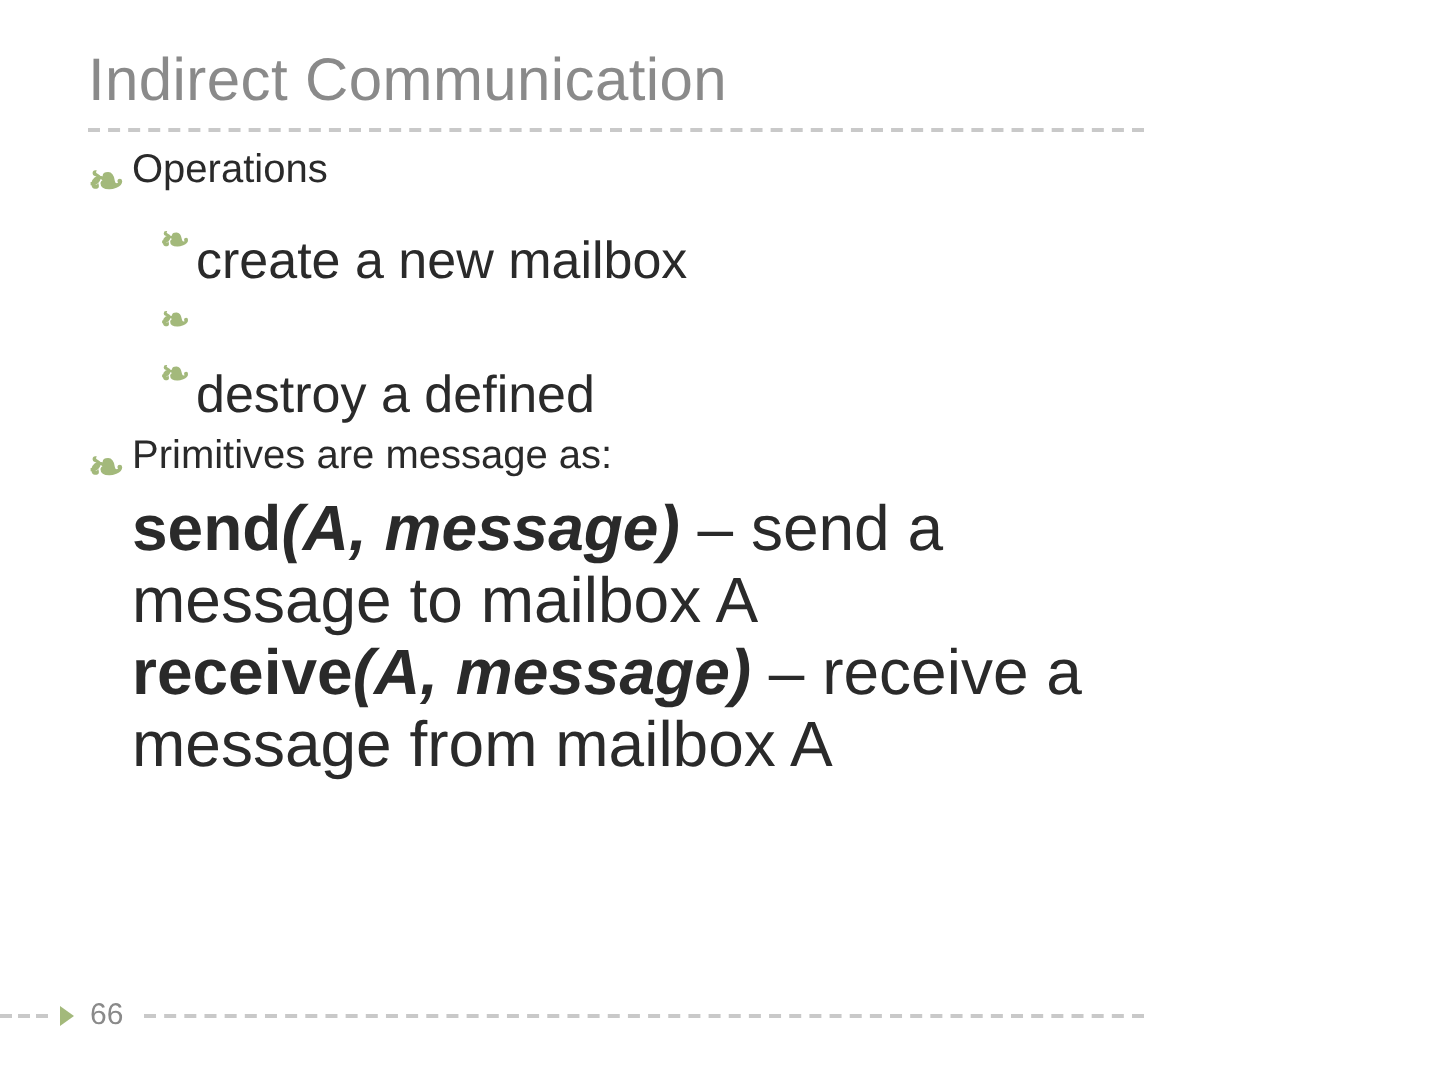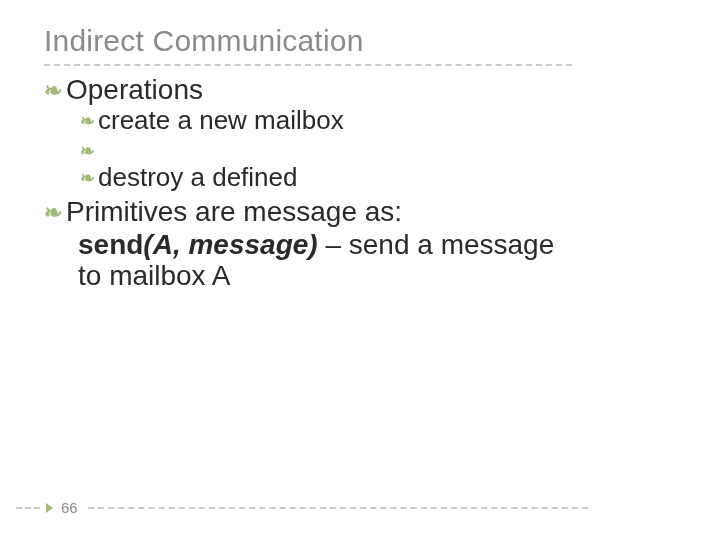--- a/index.html
+++ b/index.html
@@ -49,39 +49,40 @@
     font-size: 22px;
     line-height: 1.25;
     margin-top: 3px;
   }
   .b-icon.small {
     font-size: 18px;
     width: 18px;
     margin-top: 4px;
   }
   .lvl1 > .b-text {
-    font-size: 28px;
+    font-size: 20px;
   }
   .lvl2 {
     margin-left: 36px;
     font-size: 26px;
   }
   .lvl2 .b-text {
     font-size: 26px;
+    margin-top: 11px;
   }
   .prim-block {
-    margin-left: 34px;
-    font-size: 28px;
+    margin-left: 22px;
+    font-size: 32px;
     line-height: 1.12;
   }
   .bold { font-weight: 700; }
   .ital { font-style: italic; }
   .footer {
     position: absolute;
-    left: 16px;
+    left: 0;
     bottom: 24px;
     width: 100%;
     display: flex;
     align-items: center;
   }
   .foot-line-left {
     flex: 0 0 24px;
     border-top: 2px dashed #c9c9c9;
     margin-right: 6px;
   }
@@ -132,20 +133,23 @@
 
     <div class="bullet-row lvl1" style="margin-top:4px;">
       <span class="b-icon">❧</span>
       <span class="b-text">Primitives are message as:</span>
     </div>
 
     <div class="prim-block">
       <div>
         <span class="bold">send</span><span class="bold ital">(A, message)</span><span> – send a message to mailbox A</span>
       </div>
+      <div>
+        <span class="bold">receive</span><span class="bold ital">(A, message)</span><span> – receive a message from mailbox A</span>
+      </div>
     </div>
 
   </div>
 
   <div class="footer">
     <div class="foot-line-left"></div>
     <div class="foot-marker"></div>
     <div class="foot-num">66</div>
     <div class="foot-line-right"></div>
   </div>

